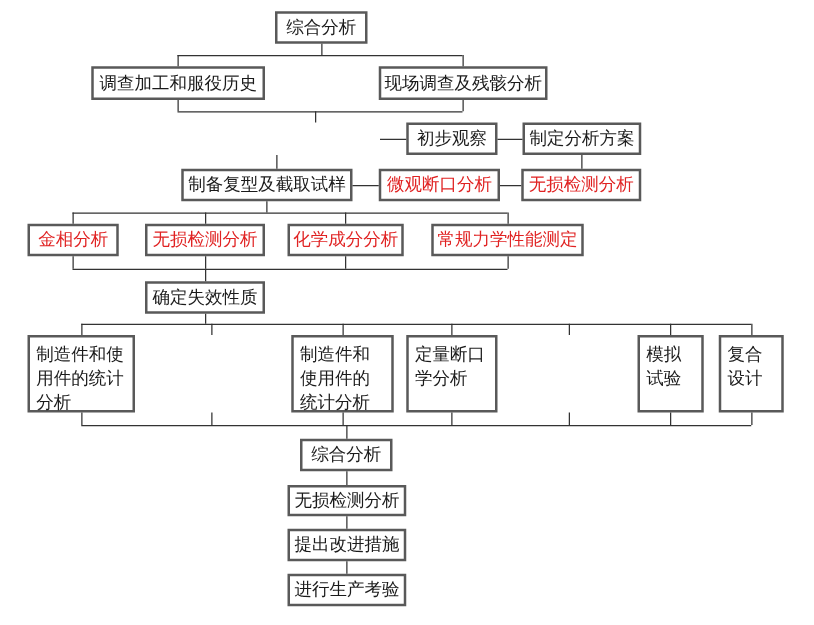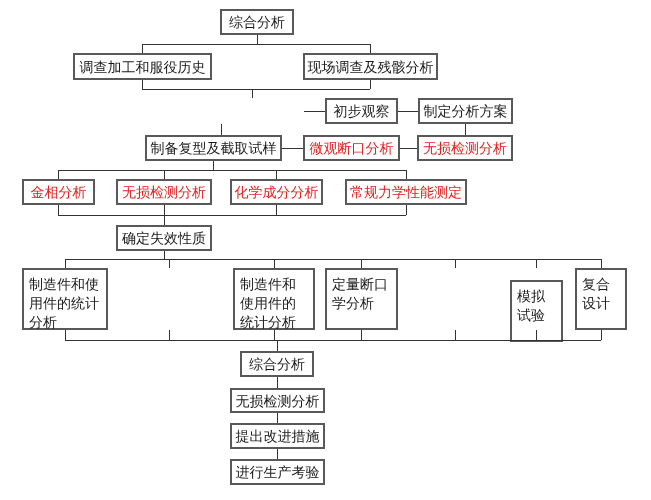--- a/index.html
+++ b/index.html
@@ -49,21 +49,21 @@
   <div class="node red" style="left:22px;top:179px;width:73px;height:26px">金相分析</div>
   <div class="node red" style="left:116px;top:179px;width:96px;height:26px">无损检测分析</div>
   <div class="node red" style="left:230px;top:179px;width:93px;height:26px">化学成分分析</div>
   <div class="node red" style="left:345px;top:179px;width:122px;height:26px">常规力学性能测定</div>
 
   <div class="node" style="left:116px;top:225px;width:96px;height:26px">确定失效性质</div>
 
   <div class="node multi" style="left:22px;top:268px;width:86px;height:62px">制造件和使用件的统计分析</div>
   <div class="node multi" style="left:233px;top:268px;width:82px;height:62px">制造件和使用件的统计分析</div>
   <div class="node multi" style="left:325px;top:268px;width:73px;height:62px">定量断口学分析</div>
-  <div class="node multi" style="left:510px;top:280px;width:53px;height:62px">模拟试验</div>
+  <div class="node multi" style="left:510px;top:268px;width:53px;height:62px">模拟试验</div>
   <div class="node multi" style="left:575px;top:268px;width:52px;height:62px">复合设计</div>
 
   <div class="node" style="left:240px;top:351px;width:74px;height:26px">综合分析</div>
   <div class="node" style="left:230px;top:388px;width:95px;height:25px">无损检测分析</div>
   <div class="node" style="left:230px;top:423px;width:95px;height:26px">提出改进措施</div>
   <div class="node" style="left:230px;top:459px;width:95px;height:26px">进行生产考验</div>
 
 <div class="seg h" style="left: 142px; top: 44px; width: 228px;"></div>
     <div class="seg h" style="left: 142px; top: 89px; width: 228px;"></div>
     <div class="seg h" style="left: 304px; top: 111px; width: 21px;"></div>

